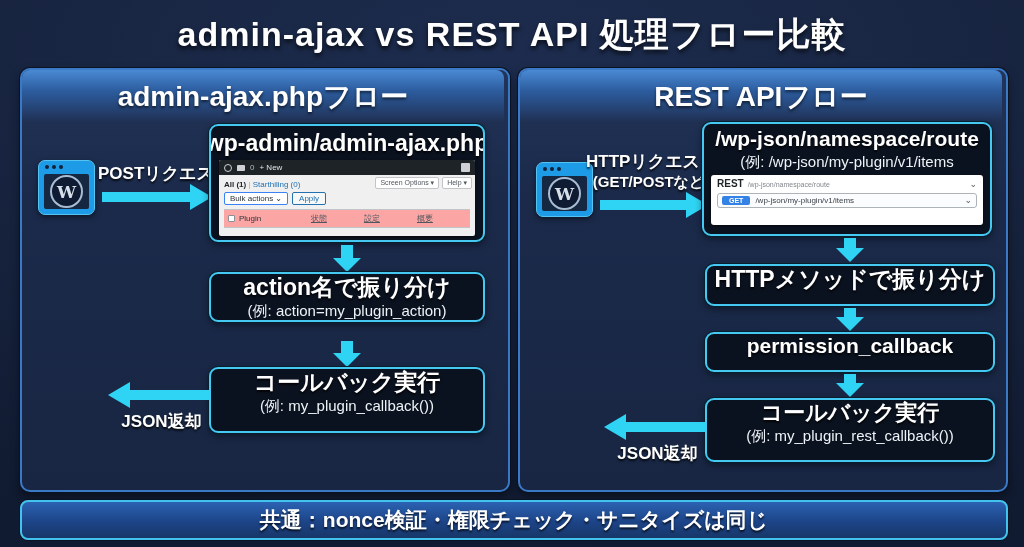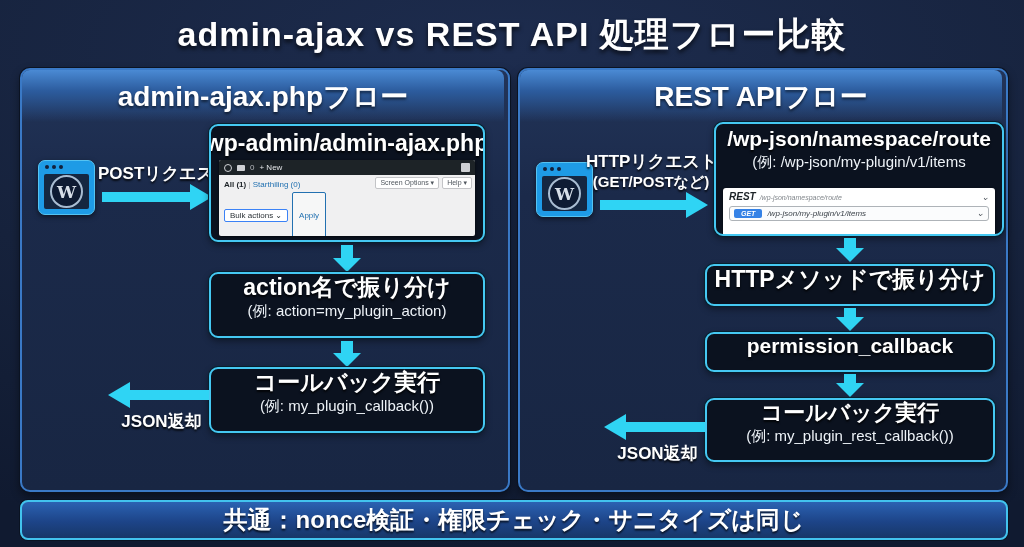--- a/index.html
+++ b/index.html
@@ -102,75 +102,74 @@
   .filter-all { font-weight:bold; color:#1d2327; }
   .filter-sep { color:#a7aaad; }
   .filter-link { color:#2271b1; }
   .bulk-row { margin-top:3px; display:flex; gap:4px; align-items:center; }
   .bulk-select {
     background:#fff; border:1px solid #3b82f6; border-radius:2px;
     font-size:8px; color:#2c3338; padding:1px 5px; white-space:nowrap;
   }
   .apply-btn {
     background:#f6f7f7; border:1px solid #2271b1; border-radius:2px;
-    font-size:8px; color:#2271b1; padding:18px 6px;
+    font-size:8px; color:#2271b1; padding:1px 6px;
   }
   .table-head {
-    margin-top:4px; background:#86efac; border-top:1px solid #c3c4c7; border-bottom:1px solid #c3c4c7;
+    margin-top:4px; background:#fca5a5; border-top:1px solid #c3c4c7; border-bottom:1px solid #c3c4c7;
     display:flex; align-items:center; padding:3px 4px; gap:4px; font-size:8px; color:#2c3338;
   }
   .cb { width:7px; height:7px; border:1px solid #8c8f94; border-radius:1px; background:#fff; flex:none; }
   .col-plugin { width:72px; }
   .col { width:52px; color:#50575e;text-decoration:underline; }
   
   .rest-shot {
-    width:272px; height:50px; margin-top:16px; background:#fff; border-radius:3px;
+    width:272px; height:50px; margin-top:3px; background:#fff; border-radius:3px;
     overflow:hidden; text-align:left; flex:none; box-shadow:0 1px 3px rgba(0,0,0,.6);
     padding:3px 6px;
-    font-style:italic;
   }
   .rest-head { display:flex; align-items:baseline; gap:4px; color:#1d2327; }
   .rest-title { font-weight:bold; font-size:10px; }
   .rest-path { font-size:7px; color:#82878c; }
   .rest-chev { margin-left:auto; color:#50575e; font-size:9px; line-height:1; }
   .rest-row {
     margin-top:4px; border:1px solid #aeb3b8; border-radius:3px; background:#fbfcfd;
     display:flex; align-items:center; gap:5px; padding:2px 4px;
   }
   .get-badge {
     background:#3582e6; color:#fff; font-weight:bold; font-size:7px;
     padding:1px 7px; border-radius:2px; flex:none;
   }
   .rest-route { font-size:8px; color:#3c434a; }
   
   .footer-bar {
     position:absolute; left:20px; top:500px; width:988px; height:40px;
     border:2px solid #42c3ee; border-radius:8px;
     background:linear-gradient(180deg,#2b62b2 0%, #1d4488 55%, #173768 100%);
     display:flex; align-items:center; justify-content:center;
-    color:#fff; font-size:24px; font-weight:bold; text-shadow:0 2px 2px rgba(0,0,0,.7);
+    color:#fff; font-size:21px; font-weight:bold; text-shadow:0 2px 2px rgba(0,0,0,.7);
     box-shadow:0 0 0 1px #0a1322;
     text-align:center;
   }
   
   .lp-wp      { left:16px;  top:90px; }
   .lp-reqlbl  { left:76px;  top:92px;  width:116px; }
   .lp-arrow   { left:80px;  top:114px; width:110px; }
   .lp-box1    { left:187px; top:54px;  width:276px; height:118px; padding-top:4px; }
   .lp-down1   { left:311px; top:175px; }
-  .lp-box2    { left:187px; top:202px; width:276px; height:66px; }
+  .lp-box2    { left:187px; top:202px; width:276px; height:50px; }
   .lp-down2   { left:311px; top:271px; }
   .lp-box3    { left:187px; top:297px; width:276px; height:66px; }
   .lp-ret     { left:86px;  top:312px; width:101px; }
   .lp-retlbl  { left:92px;  top:340px; width:95px; }
   
   .rp-wp      { left:16px;  top:92px; }
   .rp-reqlbl  { left:66px;  top:80px;  width:130px; }
   .rp-arrow   { left:80px;  top:122px; width:108px; }
-  .rp-box1    { left:194px; top:52px;  width:290px; height:114px; padding-top:3px; }
+  .rp-box1    { left:182px; top:52px;  width:290px; height:114px; padding-top:3px; }
   .rp-box1 .flow-title { font-size:21px; }
   .rp-down1   { left:316px; top:168px; }
   .rp-box2    { left:185px; top:194px; width:290px; height:42px; }
   .rp-down2   { left:316px; top:238px; }
   .rp-box3    { left:185px; top:262px; width:290px; height:40px; }
   .rp-down3   { left:316px; top:304px; }
   .rp-box4    { left:185px; top:328px; width:290px; height:64px; }
   .rp-box4 .flow-title { font-size:22px; }
   .rp-ret     { left:84px;  top:344px; width:101px; }
   .rp-retlbl  { left:90px;  top:372px; width:95px; }

